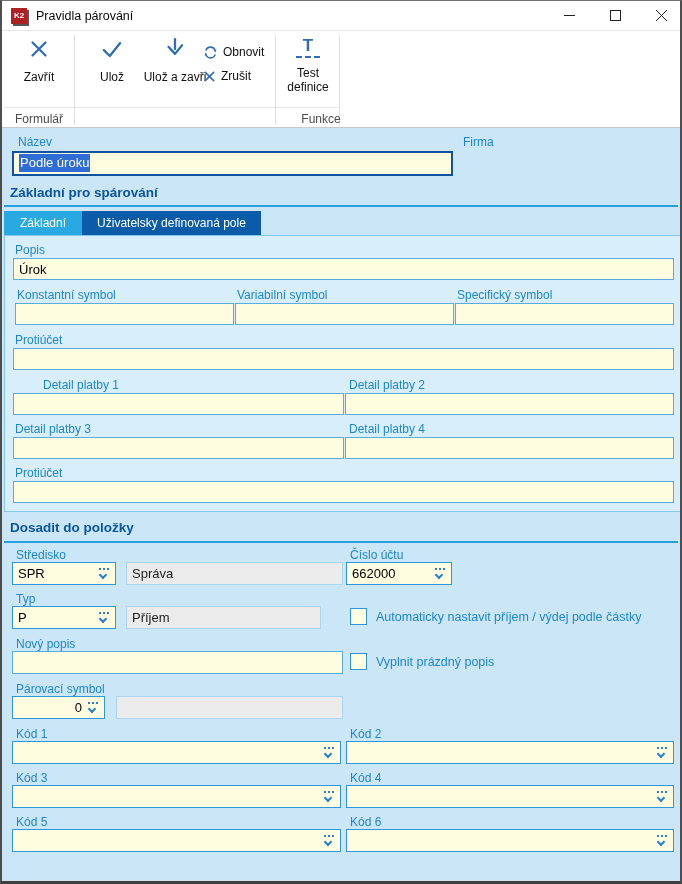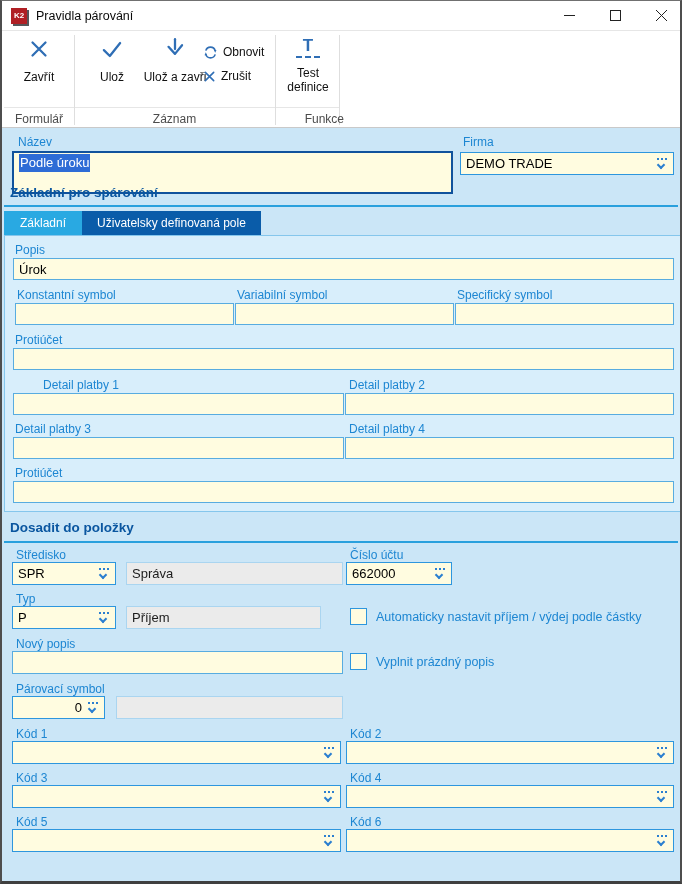--- a/index.html
+++ b/index.html
@@ -29,21 +29,21 @@
   .test-glyph{width:24px;height:22px;text-align:center;color:#2f6eb5;font-weight:bold;font-size:17px;line-height:19px;border-bottom:2px dashed #2f6eb5;}
   
   .content{position:absolute;left:0;top:127px;right:0;bottom:0;background:#cbe6f7;}
   .label{position:absolute;font-size:12px;color:#1d86d2;white-space:nowrap;}
   .sect-title{position:absolute;font-size:13.5px;font-weight:bold;color:#0a56a0;white-space:nowrap;}
   .sect-line{position:absolute;left:2px;right:2px;height:2px;background:#29a0dd;}
   .field{position:absolute;height:23px;background:#fffce0;border:1px solid #58ace0;
     font-size:13px;color:#000;padding:2px 5px 0 5px;line-height:18px;overflow:hidden;white-space:nowrap;}
   .combo{padding-right:22px;border-color:#2d96de;}
   .readonly{background:#ebebeb;border-color:#aad5f0;color:#1c1c1c;}
-  .focused{border:2px solid #10529c;padding-top:1px;height:43px;}
+  .focused{border:2px solid #10529c;padding-top:1px;height:25px;}
   .sel{background:#2e6cd6;color:#fff;padding:1px 1px 2px 1px;}
   .num{display:block;text-align:right;}
   .dd-icon{position:absolute;right:4px;top:4px;width:14px;height:15px;}
   .dd-icon .dots{position:absolute;top:1px;left:2px;width:2px;height:2px;background:#2b7fd0;box-shadow:4px 0 #2b7fd0,8px 0 #2b7fd0;}
   .dd-icon .chev{position:absolute;top:5px;left:3px;width:6px;height:6px;border-right:2px solid #2b7fd0;border-bottom:2px solid #2b7fd0;transform:rotate(45deg);}
   
   .tab{position:absolute;top:83px;height:24px;color:#fff;font-size:12px;display:flex;align-items:center;justify-content:center;cursor:default;}
   .tab.active{background:#29a9e2;}
   .tab.inactive{background:#0a5ca9;}
   .panel{position:absolute;left:2px;top:107px;width:678px;height:277px;background:#d8eefb;border:1px solid #85c6ec;}
@@ -118,38 +118,30 @@
         </svg>
       <span>Zrušit</span>
     </div>
 
     <div class="big-btn" style="left:278px;width:56px;">
       <div class="test-glyph">T</div>
       <span class="blabel">Test definice</span>
     </div>
 
     <div class="grp-label" style="left:2px;width:70px;">Formulář</div>
-    <div class="grp-label" style="left:72px;width:201px;">Záznam</div>
-    <div class="grp-label" style="left:278px;width:64px;text-align:right;">Funkce</div>
+    <div class="grp-label" style="left:287px;width:64px;">Funkce</div>
   </div>
 
   <div class="content">
 
     <div class="label" style="left:16px;top:7px;">Název</div>
     <div class="field focused" style="left:10px;top:23px;width:441px;">
       <span class="sel">Podle úroku</span>
     </div>
     <div class="label" style="left:461px;top:7px;">Firma</div>
-    <div class="field combo" style="left:458px;top:24px;width:214px;">
-      <span>DEMO TRADE</span>
-      <span class="dd-icon">
-          <span class="dots"></span>
-          <span class="chev"></span>
-        </span>
-    </div>
 
     <div class="sect-title" style="left:8px;top:57px;">Základní pro spárování</div>
     <div class="sect-line" style="top:77px;"></div>
 
     <div class="tab active" style="left:2px;width:78px;">Základní</div>
     <div class="tab inactive" style="left:80px;width:179px;">Uživatelsky definovaná pole</div>
 
     <div class="panel">
       <div class="label" style="left:10px;top:7px;">Popis</div>
       <div class="field" style="left:8px;top:22px;width:661px;height:22px;"><span>Úrok</span></div>

